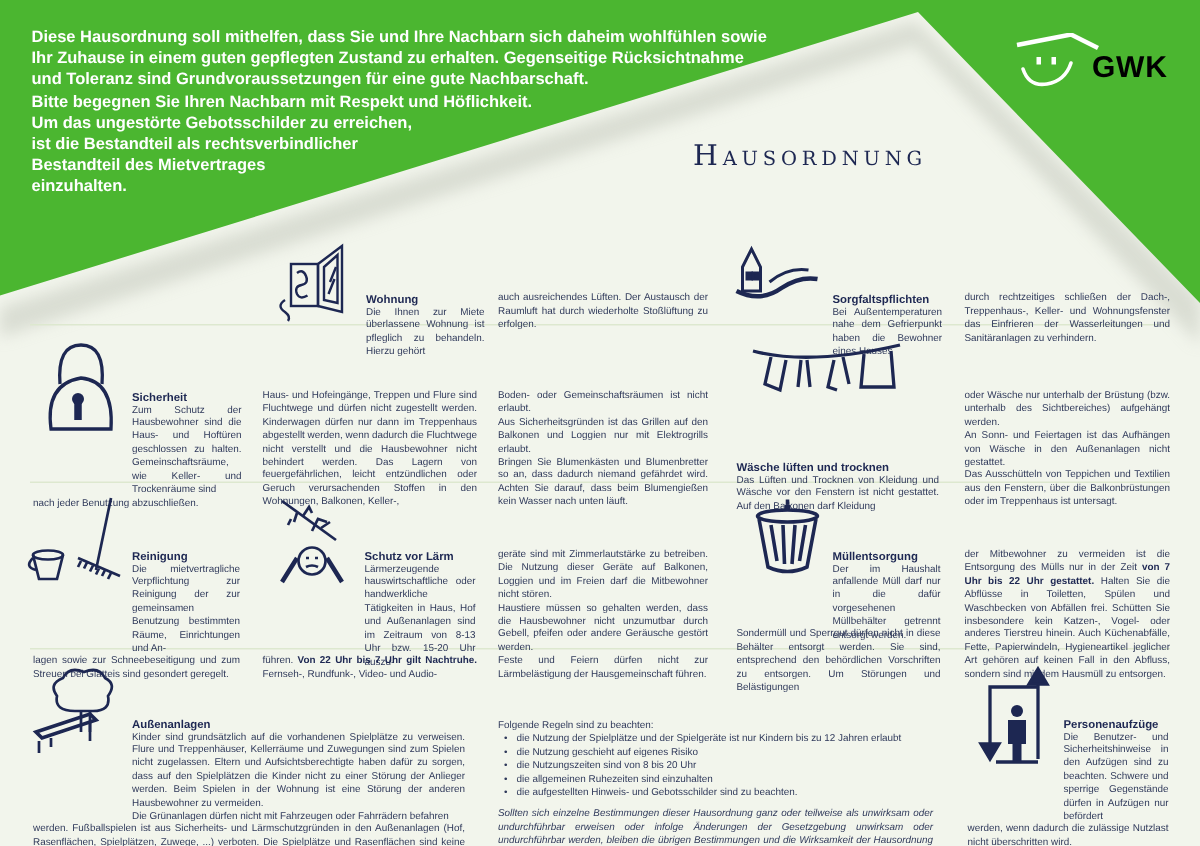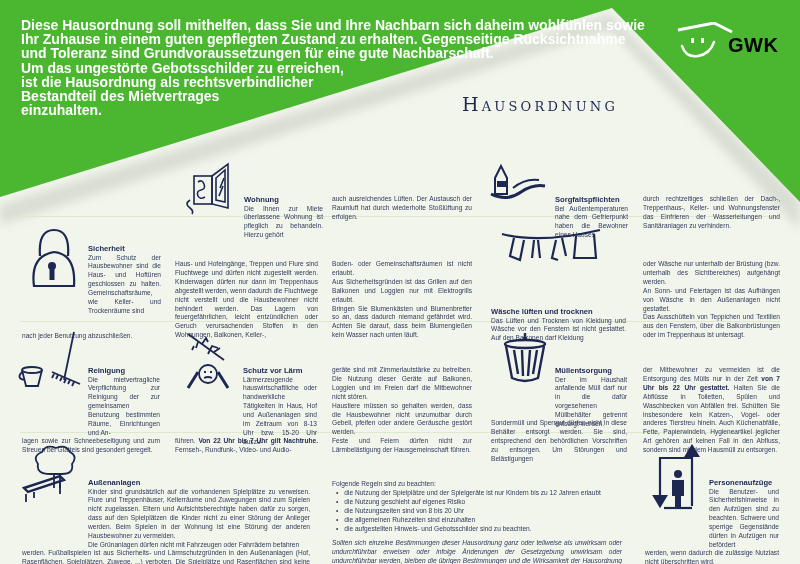--- a/index.html
+++ b/index.html
@@ -9,21 +9,21 @@
     background: #f2f5ec;
     font-family: "Liberation Sans", sans-serif;
     color: #2a3354;
   }
   .green-bg {
     position: absolute; left: 0; top: 0; width: 800px; height: 564px;
     pointer-events: none;
   }
   .intro {
     position: absolute; left: 21px; top: 18px; width: 390px;
-    color: #ffffff; font-size: 14px; font-weight: bold; line-height: 14.2px;
+    color: #ffffff; font-size: 11px; font-weight: bold; line-height: 14.2px;
   }
   .intro p { white-space: nowrap; }
   .intro .sign { margin-top: 9px; }
   .logo {
     position: absolute; left: 674px; top: 22px; width: 110px; height: 44px;
   }
   .logo-text {
     position: absolute; left: 728px; top: 34px;
     color: #000000; font-weight: bold; font-size: 20px; letter-spacing: 0.5px;
   }
@@ -55,22 +55,23 @@
     </filter>
   </defs>
   <polygon points="0,205 610,14 800,200 800,230 610,30 0,225" fill="#c9cdc2" opacity="0.6" filter="url(#sh)"></polygon>
   <polygon points="0,0 800,0 800,202 612,8 0,197" fill="#4bb630"></polygon>
 </svg>
 
 <div class="intro">
   <p>Diese Hausordnung soll mithelfen, dass Sie und Ihre Nachbarn sich daheim wohlfühlen sowie</p>
   <p>Ihr Zuhause in einem guten gepflegten Zustand zu erhalten. Gegenseitige Rücksichtnahme</p>
   <p>und Toleranz sind Grundvoraussetzungen für eine gute Nachbarschaft.</p>
+  <p>Bitte begegnen Sie Ihren Nachbarn mit Respekt und Höflichkeit.</p>
   <p>Um das ungestörte Gebotsschilder zu erreichen,</p>
-  <p>ist die Hausordnung als rechtsverbindlicher</p>
+  <p>ist die Bestandteil als rechtsverbindlicher</p>
   <p>Bestandteil des Mietvertrages</p>
   <p>einzuhalten.</p>
 </div>
 
 <svg class="logo" viewBox="0 0 110 44">
   <polyline points="4,8 40,1 58,10" fill="none" stroke="#fff" stroke-width="3" stroke-linejoin="round"></polyline>
   <rect x="17" y="16" width="3" height="5" fill="#fff"></rect>
   <rect x="27" y="16" width="3" height="5" fill="#fff"></rect>
   <path d="M8,24 Q12,36 24,34 Q36,32 40,20" fill="none" stroke="#fff" stroke-width="2.4" stroke-linecap="round"></path>
 </svg>
@@ -124,21 +125,21 @@
 <div class="icon" style="left:28px;top:226px;width:50px;height:65px;">
   <svg viewBox="0 0 50 65">
       <g fill="none" stroke="#1d2752" stroke-width="2.2">
     <path d="M12,30 Q10,4 26,4 Q42,4 40,30"></path>
     <path d="M6,60 Q2,30 26,26 Q48,28 46,60 Z"></path>
   </g>
   <circle cx="24" cy="40" r="4" fill="#1d2752"></circle>
   <rect x="21.5" y="41" width="5" height="13" fill="#1d2752"></rect>
   </svg>
 </div>
-<div class="sec just" style="left:88px;top:212px;width:73px;">
+<div class="sec just" style="left:88px;top:228px;width:73px;">
   <h3>Sicherheit</h3>
   <p>Zum Schutz der Hausbewohner sind die Haus- und Hoftüren geschlossen zu halten. Gemeinschaftsräume, wie Keller- und Trockenräume sind</p>
 </div>
 <div class="sec" style="left:22px;top:300px;width:150px;">
   <p>nach jeder Benutzung abzuschließen.</p>
 </div>
 <div class="sec just" style="left:175px;top:228px;width:143px;">
   <p>Haus- und Hofeingänge, Treppen und Flure sind Fluchtwege und dürfen nicht zugestellt werden. Kinderwagen dürfen nur dann im Treppenhaus abgestellt werden, wenn dadurch die Fluchtwege nicht verstellt und die Hausbewohner nicht behindert werden. Das Lagern von feuergefährlichen, leicht entzündlichen oder Geruch verursachenden Stoffen in den Wohnungen, Balkonen, Keller-,</p>
 </div>
 <div class="sec just" style="left:332px;top:228px;width:140px;">

